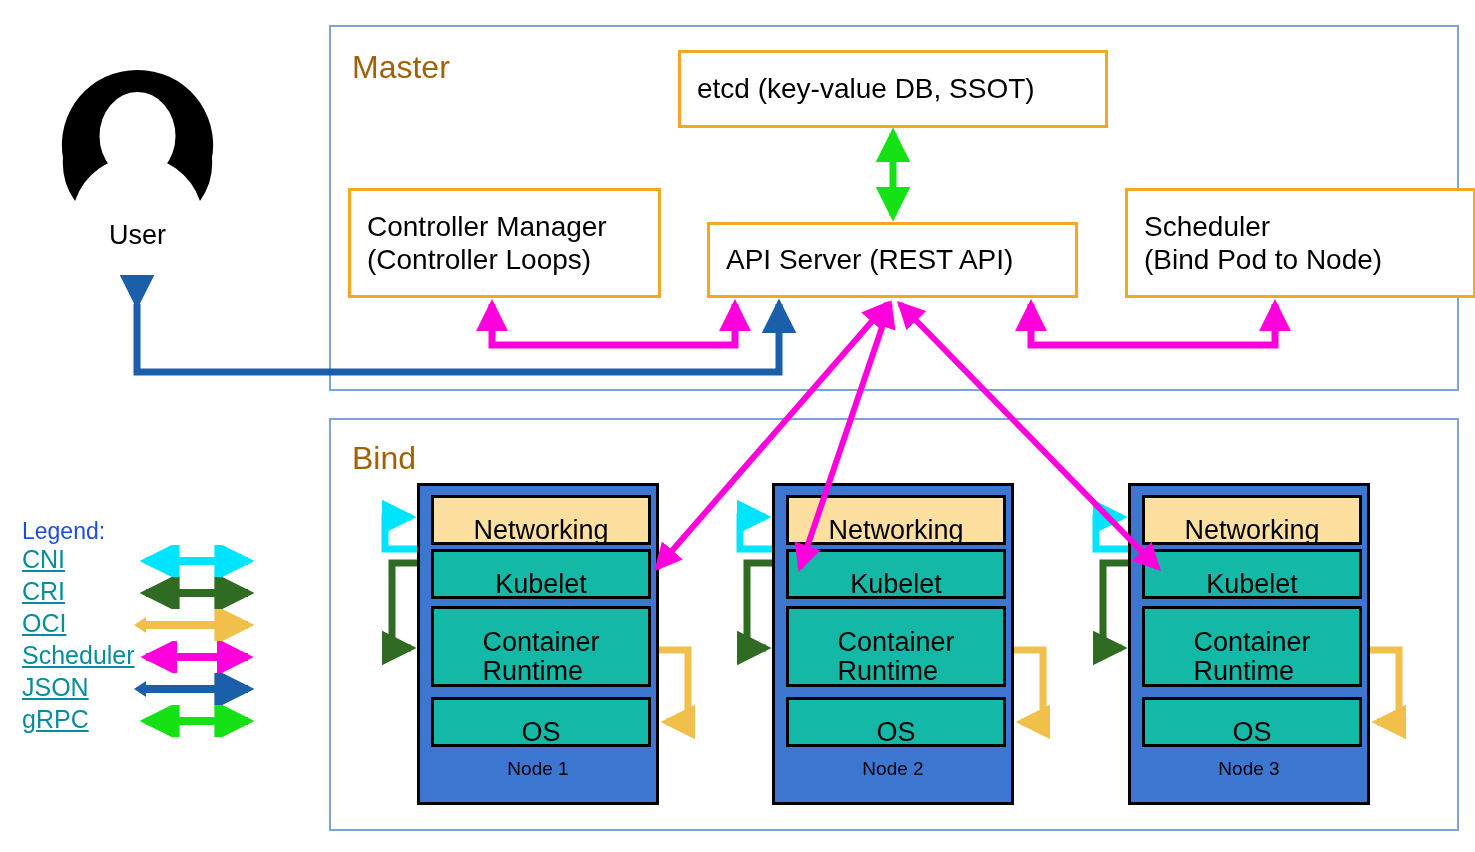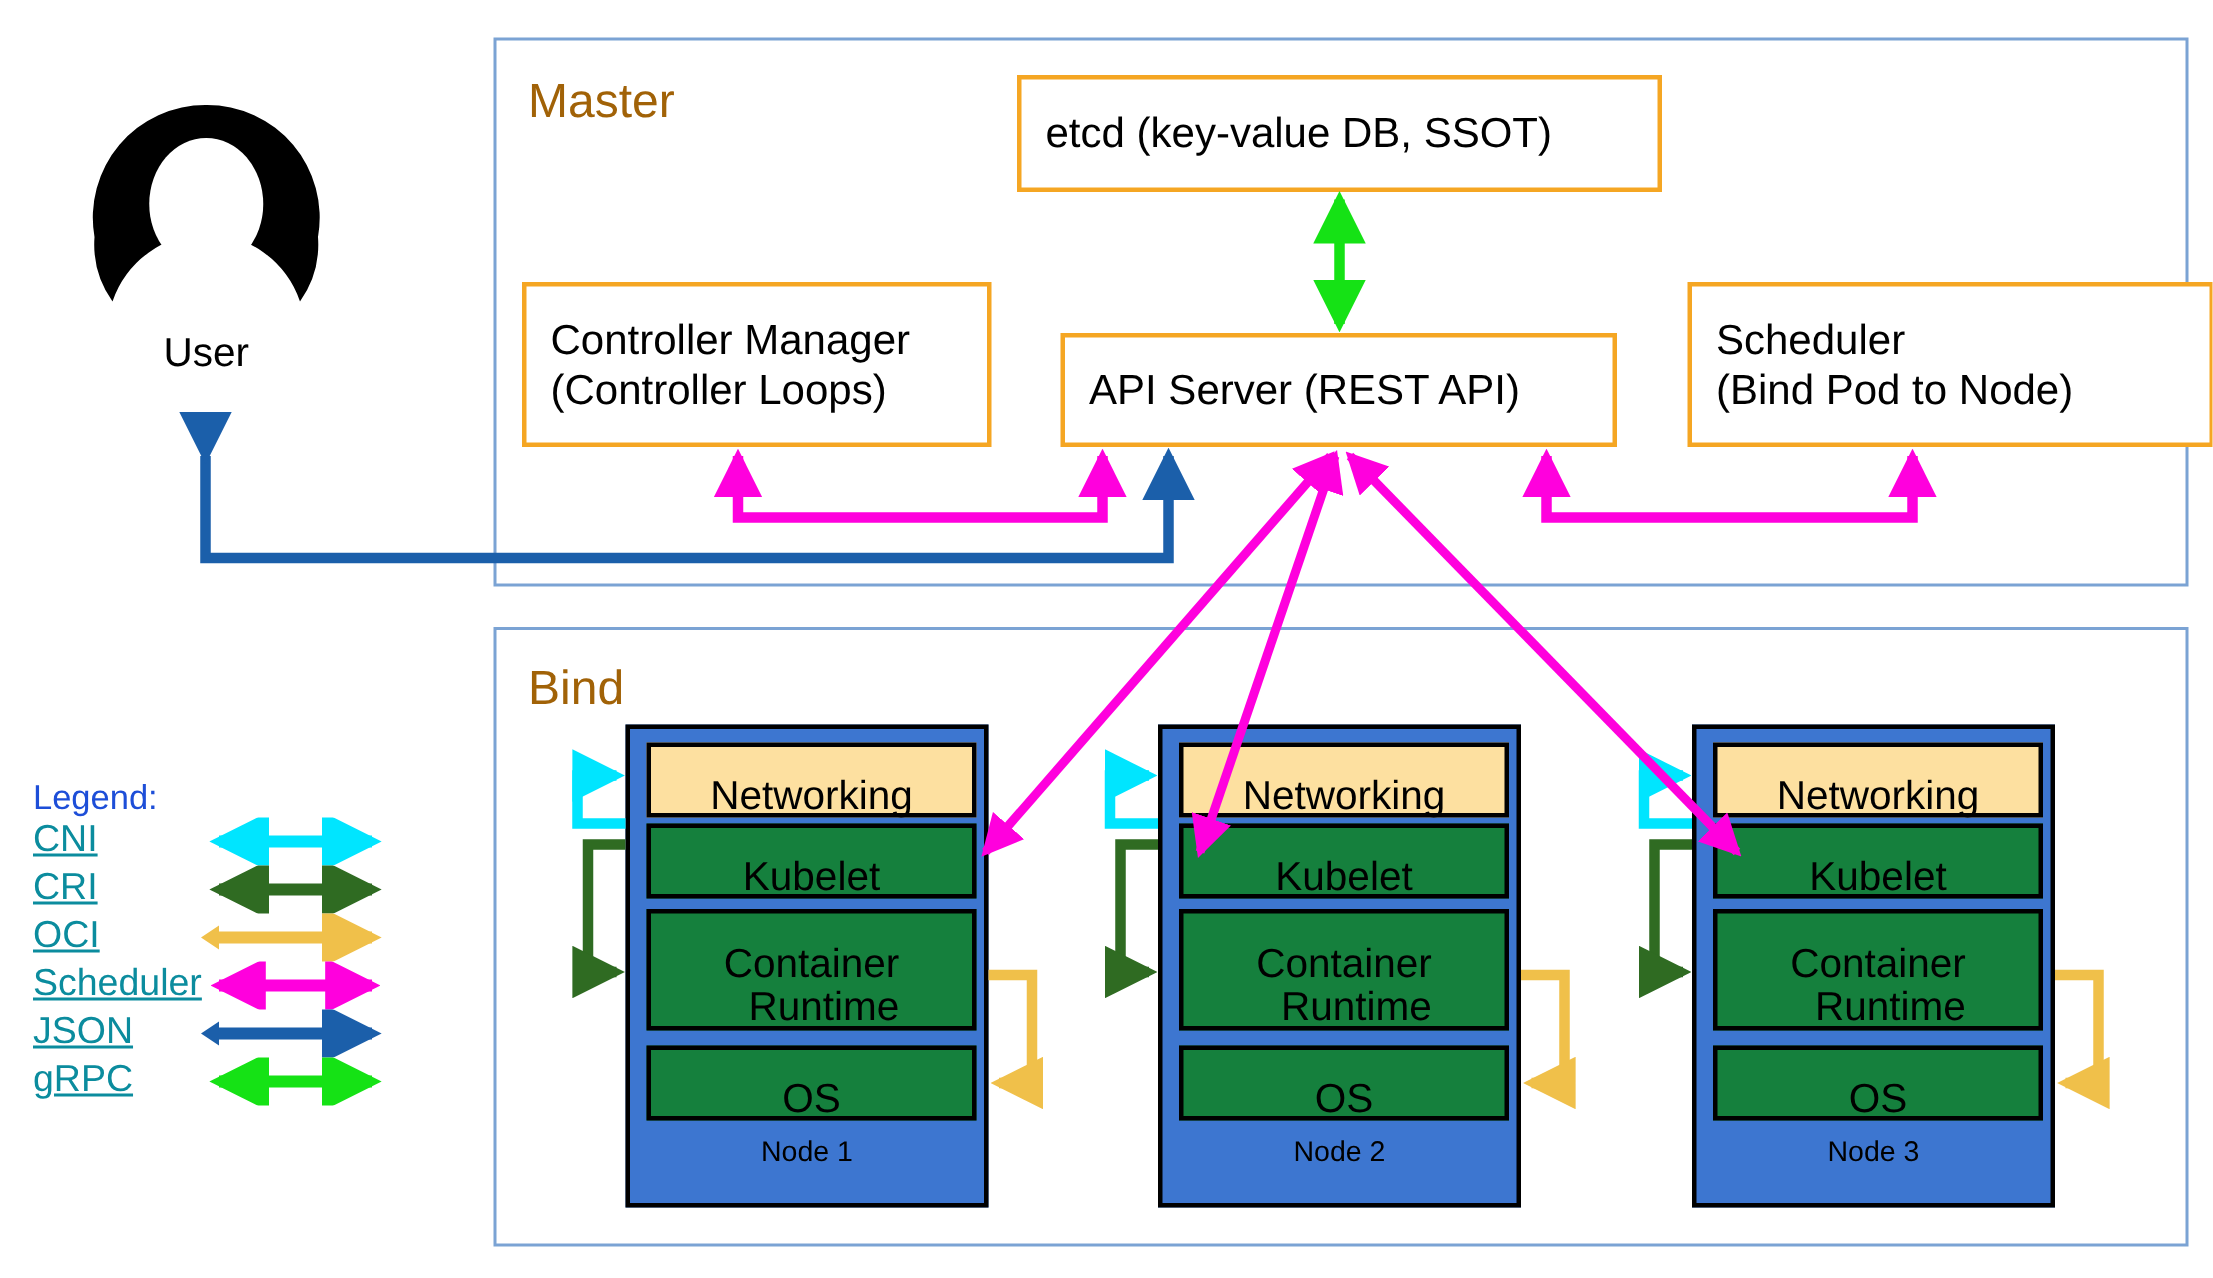--- a/index.html
+++ b/index.html
@@ -11,24 +11,24 @@
   #toparrows{z-index:9;pointer-events:none;}
 
   .grpbox{position:absolute;border:2px solid #7ba3d4;background:transparent;z-index:1;}
   .grplabel{position:absolute;font-size:32px;color:#a16207;z-index:3;white-space:nowrap;}
 
   .ctlbox{position:absolute;border:3px solid #f5a623;background:#ffffff;
           display:flex;align-items:center;z-index:3;box-sizing:border-box;}
   .ctlbox .txt{font-size:28px;color:#000;line-height:1.18;padding-left:16px;white-space:pre-line;}
 
   .node{position:absolute;background:#3d76d0;border:3px solid #000;box-sizing:border-box;z-index:3;}
-  .nrow{position:absolute;left:11px;background:#15803d;border:3px solid #000;
+  .nrow{position:absolute;left:11px;background:#14b8a6;border:3px solid #000;
         box-sizing:border-box;display:flex;align-items:center;justify-content:center;}
   .nrow.net{background:#fde0a0;}
-  .nrow .lbl{font-size:27px;color:#000;text-align:right;line-height:1.05;white-space:pre-line;margin-top:20px;}
+  .nrow .lbl{font-size:27px;color:#000;text-align:left;line-height:1.05;white-space:pre-line;margin-top:20px;}
   .nodename{position:absolute;width:100%;text-align:center;font-size:19px;color:#000000;}
 
   .user-wrap{position:absolute;z-index:3;}
   .user-caption{position:absolute;width:100%;text-align:center;font-size:27px;color:#000;}
 
   .legend{position:absolute;z-index:3;}
   .legend-title{font-size:23px;color:#1d4ed8;}
   .legend-row{height:32px;position:relative;}
   .legend-name{font-size:25px;color:#0b8c9e;text-decoration:underline;position:absolute;left:0;top:0;}
 </style>

